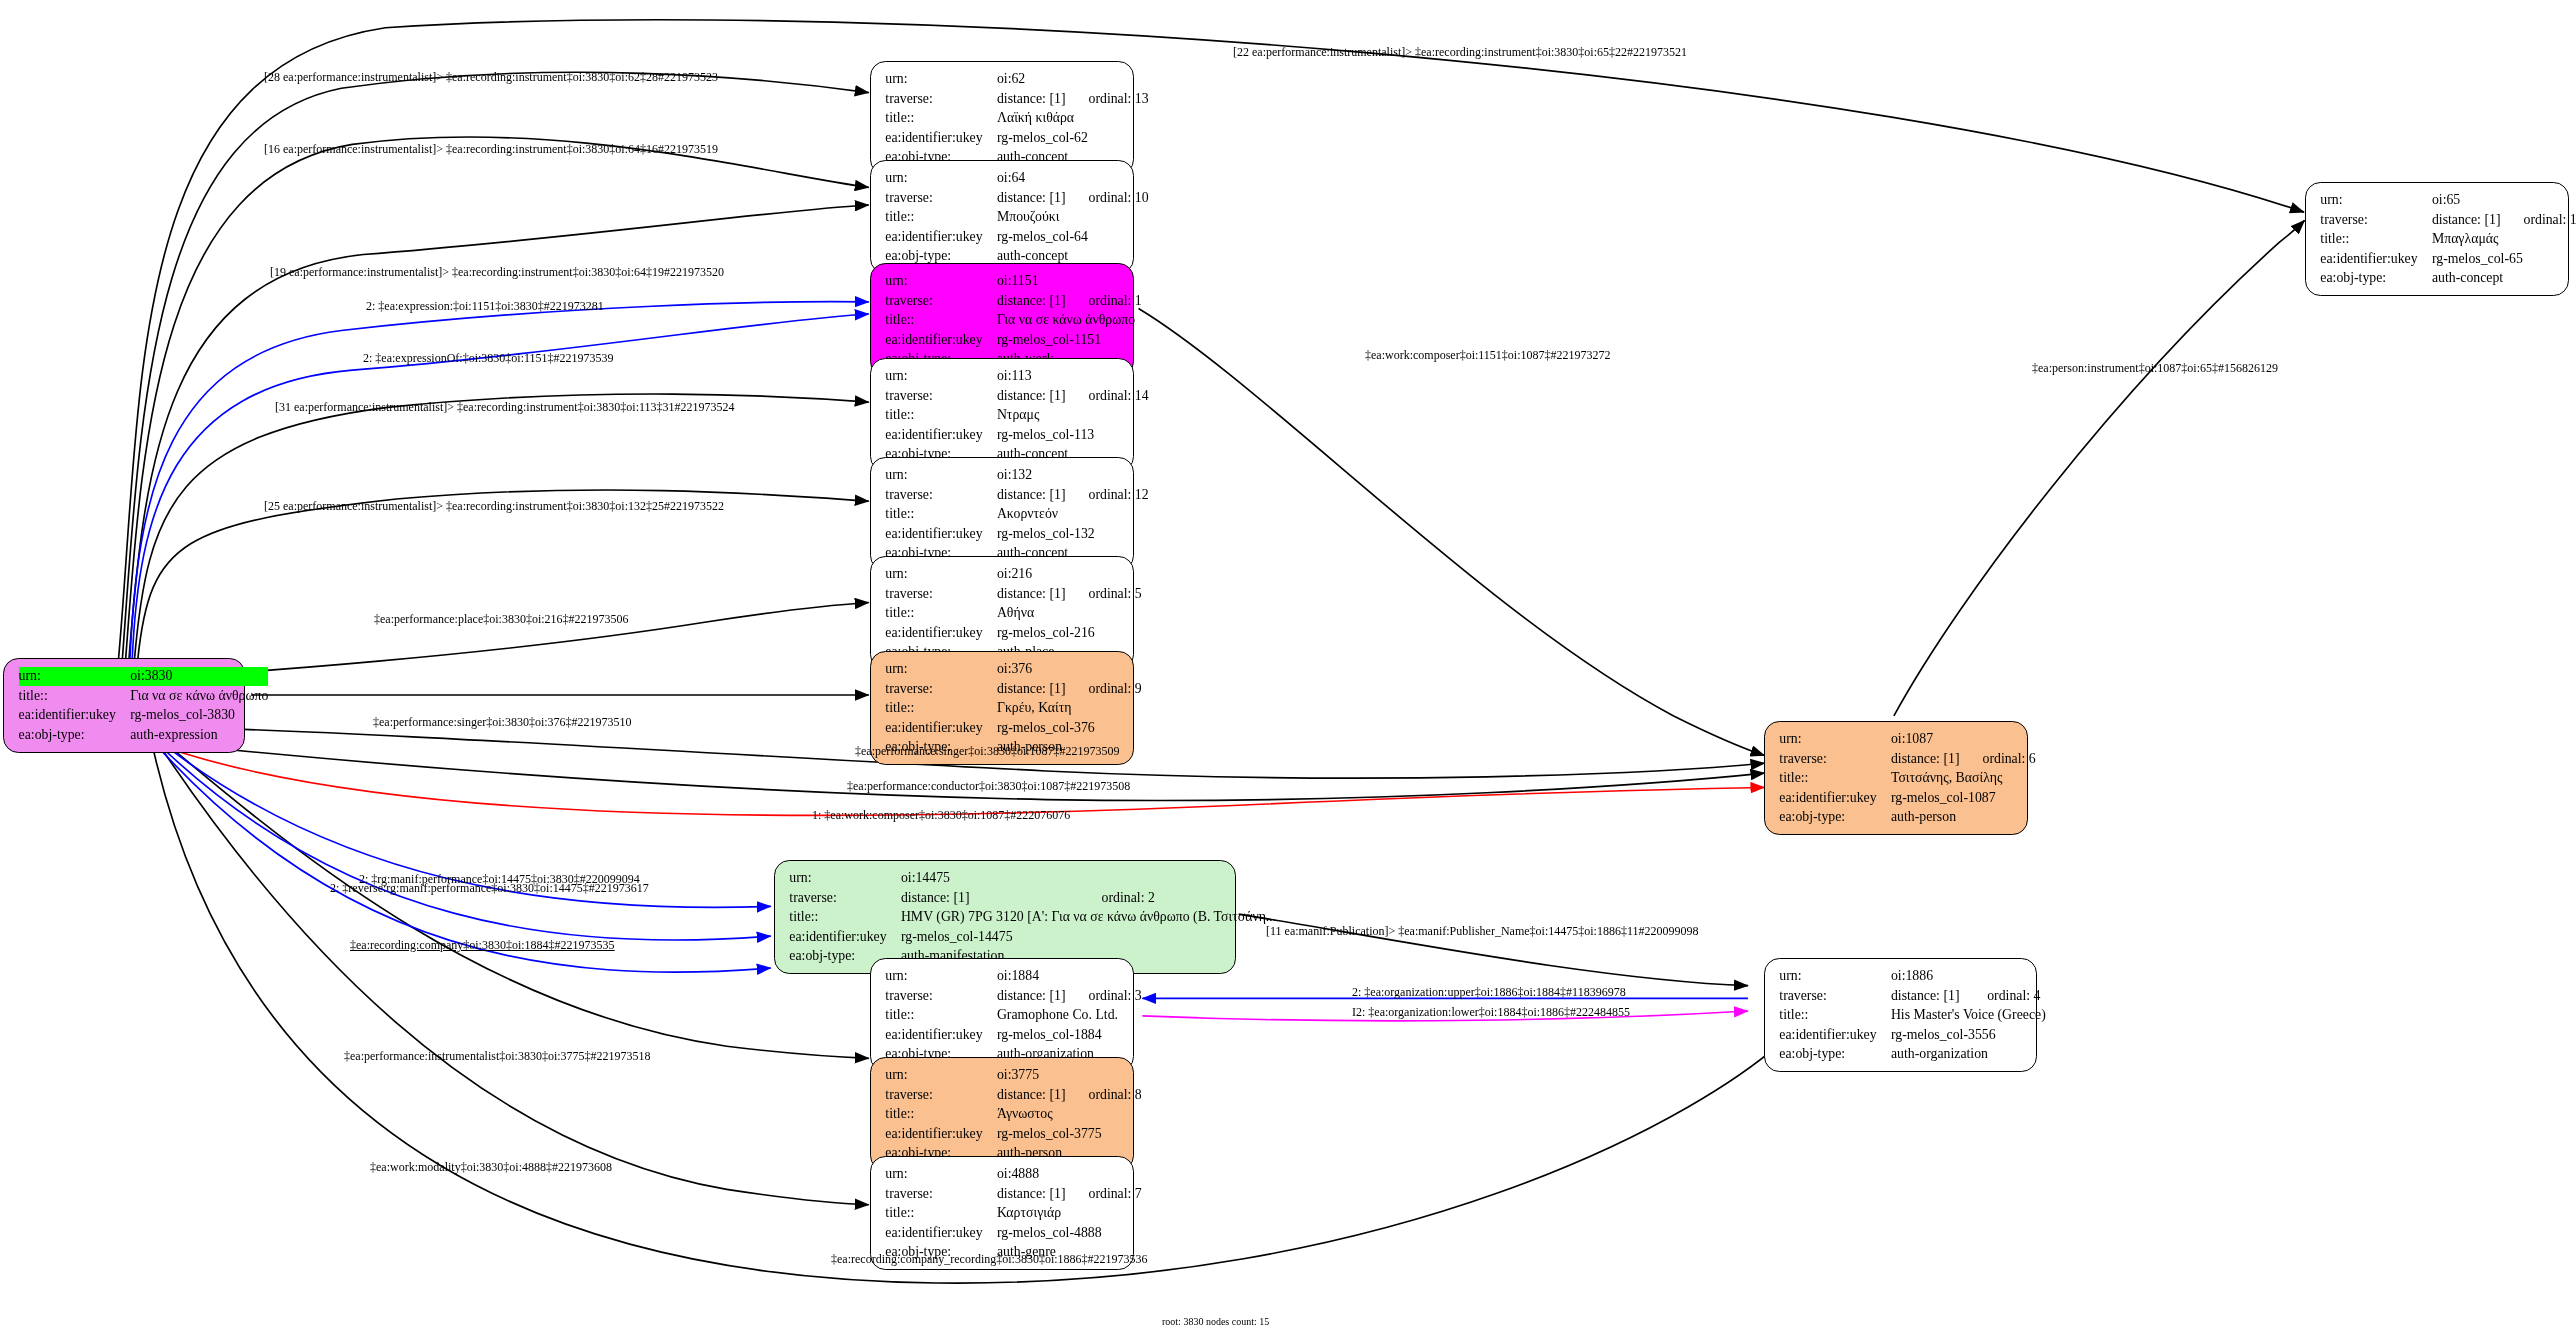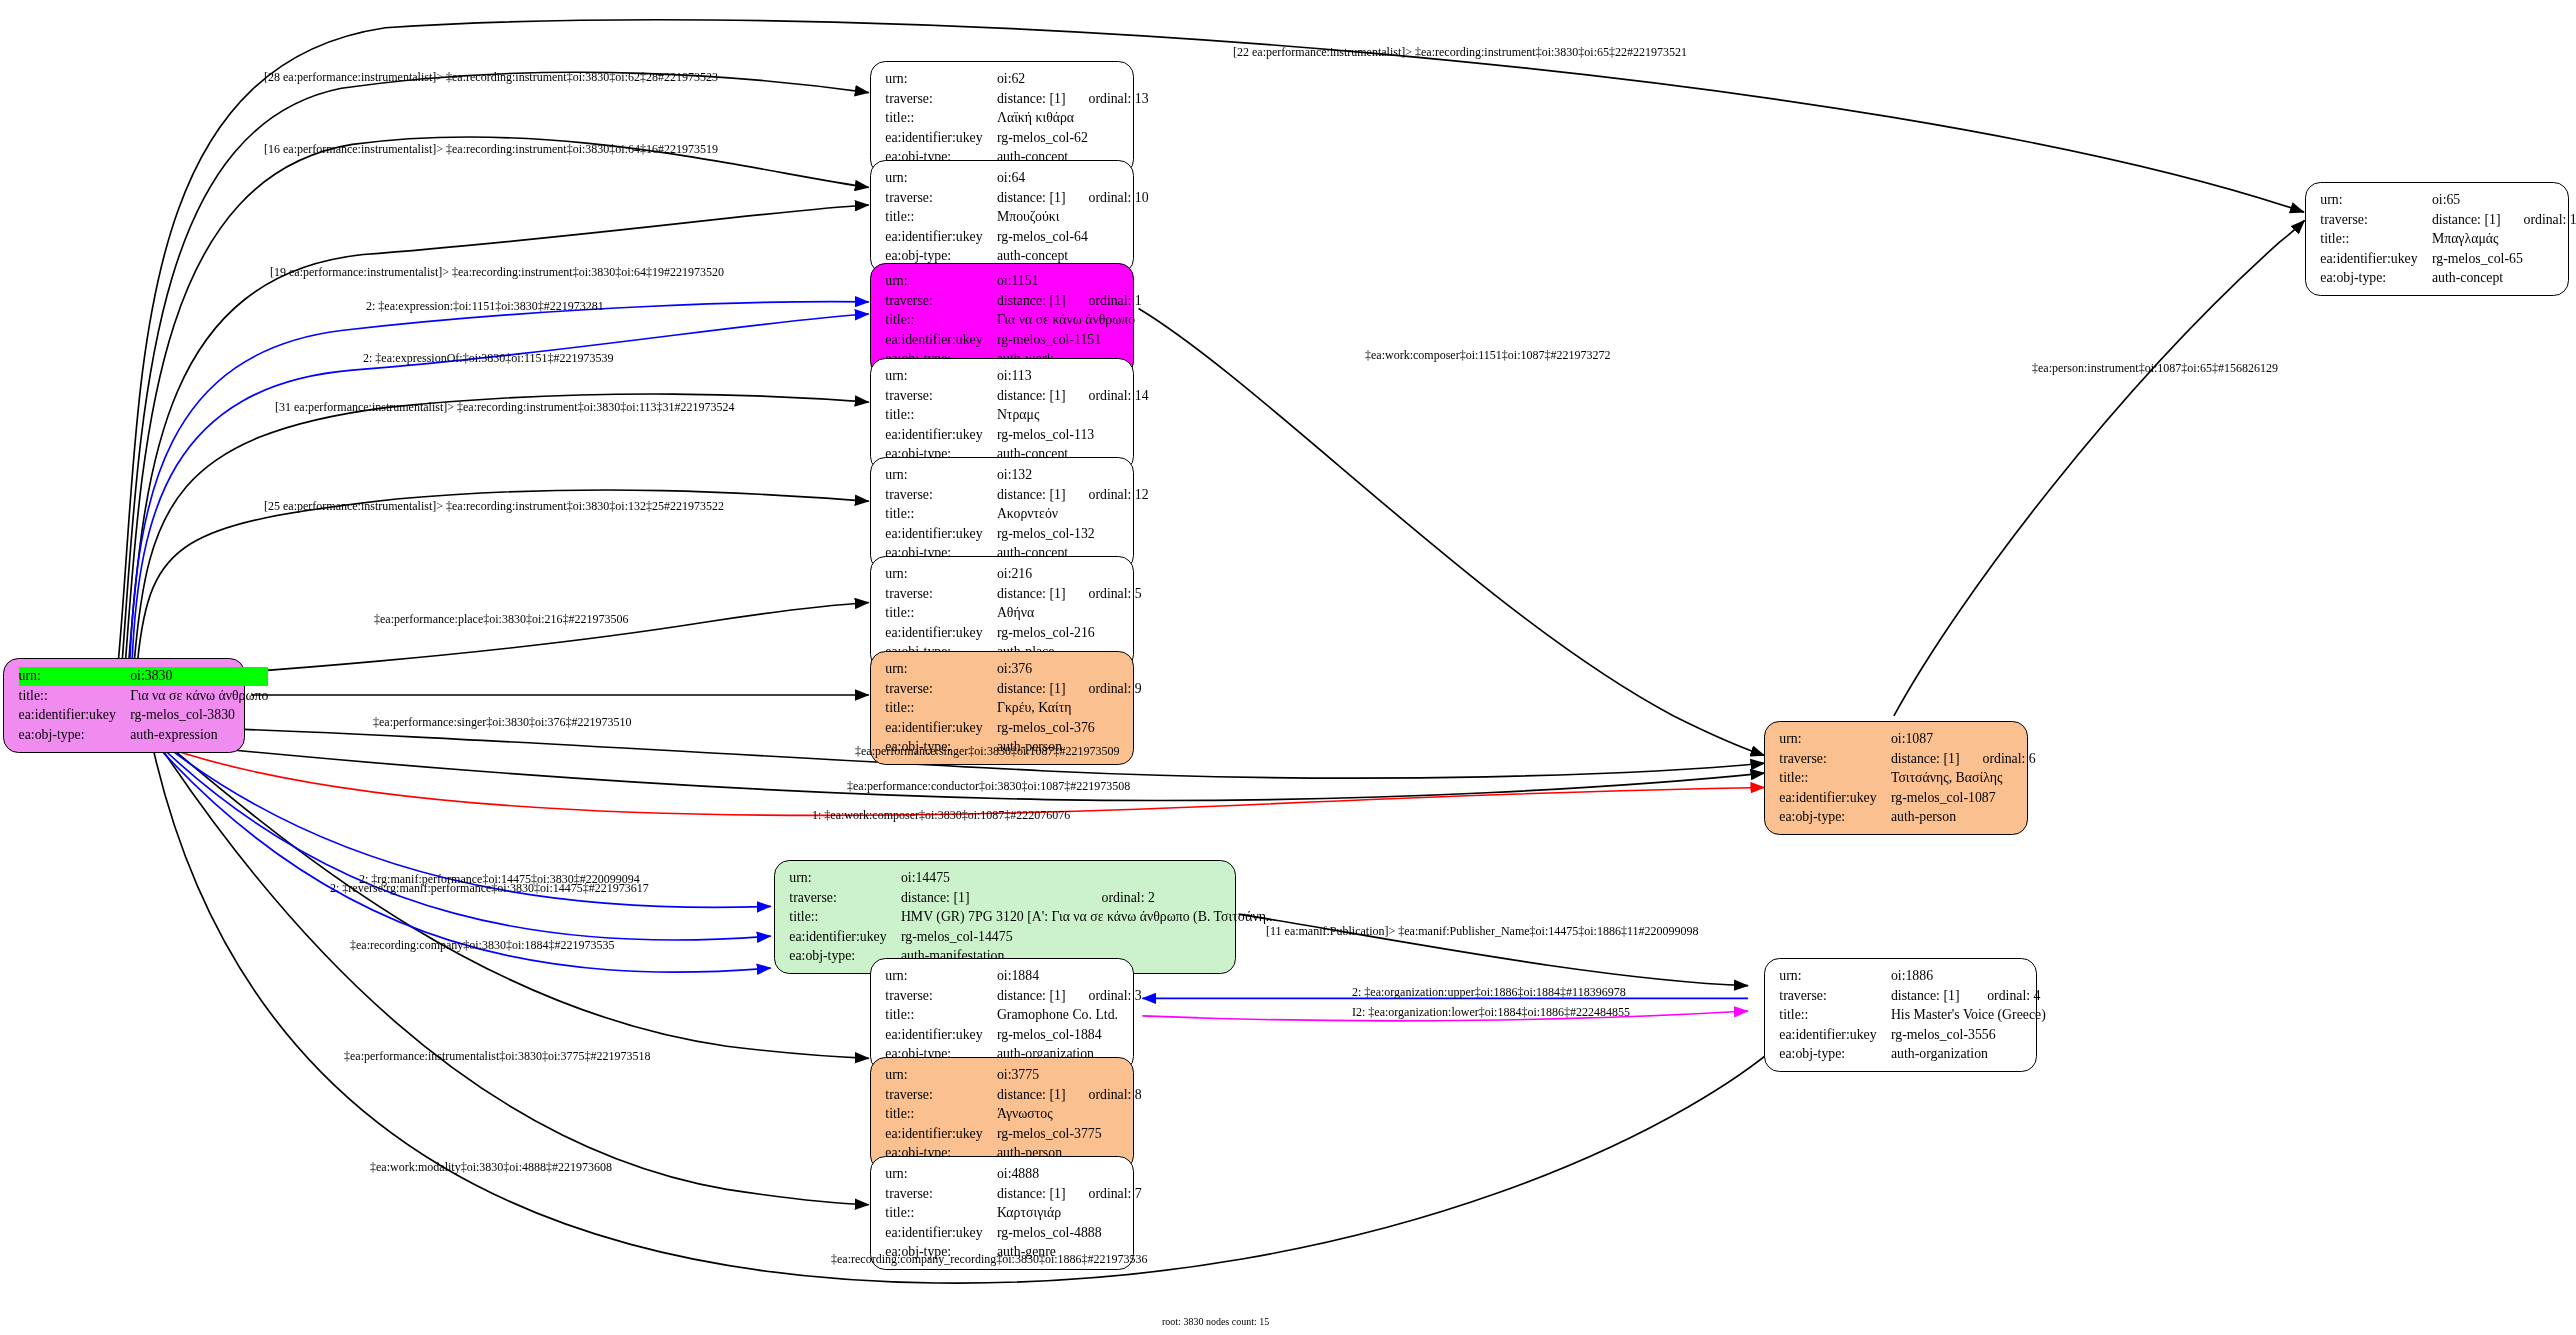--- a/index.html
+++ b/index.html
@@ -543,21 +543,21 @@
   <div class="elabel" style="left:264px;top:499px;">[25 ea:performance:instrumentalist]&gt; ‡ea:recording:instrument‡oi:3830‡oi:132‡25#221973522</div>
   <div class="elabel" style="left:374px;top:612px;">‡ea:performance:place‡oi:3830‡oi:216‡#221973506</div>
   <div class="elabel" style="left:373px;top:683px;margin-top:32px;">‡ea:performance:singer‡oi:3830‡oi:376‡#221973510</div>
   <div class="elabel" style="left:855px;top:744px;">‡ea:performance:singer‡oi:3830‡oi:1087‡#221973509</div>
   <div class="elabel" style="left:847px;top:779px;">‡ea:performance:conductor‡oi:3830‡oi:1087‡#221973508</div>
   <div class="elabel" style="left:812px;top:808px;">1: ‡ea:work:composer‡oi:3830‡oi:1087‡#222076076</div>
   <div class="elabel" style="left:1365px;top:348px;">‡ea:work:composer‡oi:1151‡oi:1087‡#221973272</div>
   <div class="elabel" style="left:2032px;top:361px;">‡ea:person:instrument‡oi:1087‡oi:65‡#156826129</div>
   <div class="elabel" style="left:359px;top:872px;">2: ‡rg:manif:performance‡oi:14475‡oi:3830‡#220099094</div>
   <div class="elabel" style="left:330px;top:881px;">2: ‡reverse:rg:manif:performance‡oi:3830‡oi:14475‡#221973617</div>
-  <div class="elabel" style="left:350px;top:938px;">‡ea:recording:company‡oi:3830‡oi:1884‡#221973535</div>
+  <div class="elabel" style="left:350px;top:938px;text-decoration:underline;">‡ea:recording:company‡oi:3830‡oi:1884‡#221973535</div>
   <div class="elabel" style="left:1266px;top:924px;">[11 ea:manif:Publication]&gt; ‡ea:manif:Publisher_Name‡oi:14475‡oi:1886‡11#220099098</div>
   <div class="elabel" style="left:1352px;top:985px;">2: ‡ea:organization:upper‡oi:1886‡oi:1884‡#118396978</div>
   <div class="elabel" style="left:1352px;top:1005px;">I2: ‡ea:organization:lower‡oi:1884‡oi:1886‡#222484855</div>
   <div class="elabel" style="left:344px;top:1049px;">‡ea:performance:instrumentalist‡oi:3830‡oi:3775‡#221973518</div>
   <div class="elabel" style="left:370px;top:1160px;">‡ea:work:modality‡oi:3830‡oi:4888‡#221973608</div>
   <div class="elabel" style="left:831px;top:1252px;">‡ea:recording:company_recording‡oi:3830‡oi:1886‡#221973536</div>
 
   <div class="footer" style="left:1162px;top:1316px;">root: 3830 nodes count: 15</div>
 
 </div>

